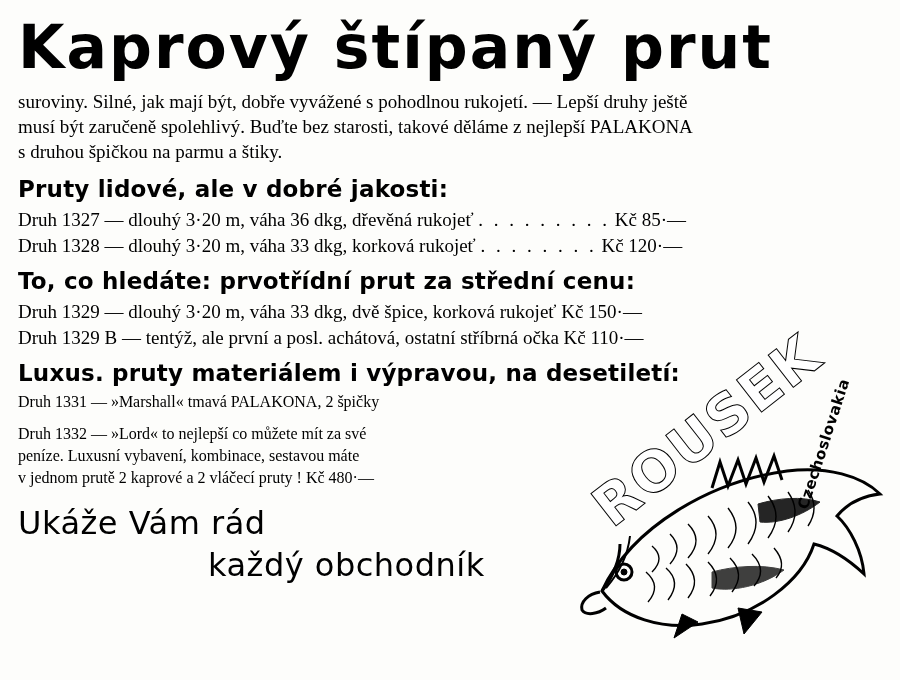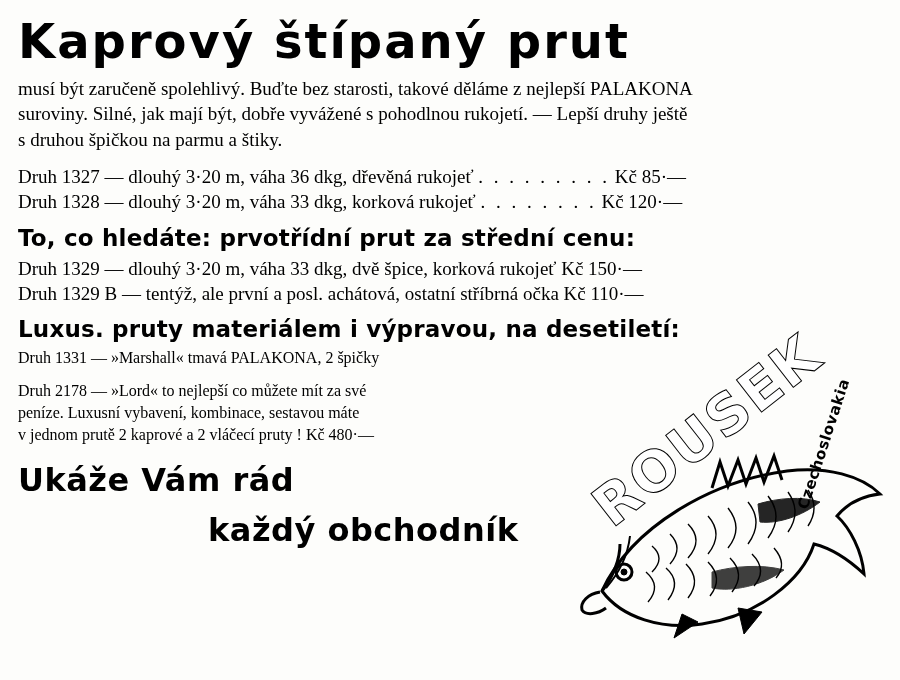--- a/index.html
+++ b/index.html
@@ -24,21 +24,21 @@
     box-sizing: border-box;
   }
   .content {
     position: relative;
     z-index: 2;
     padding: 12px 18px 0 18px;
   }
   .headline {
     font-family: "DejaVu Sans", sans-serif;
     font-weight: bold;
-    font-size: 48px;
+    font-size: 60px;
     letter-spacing: 2px;
     line-height: 1.05;
     margin: 4px 0 10px 0;
     white-space: nowrap;
   }
   .intro {
     font-family: "Liberation Serif", serif;
     font-size: 19px;
     line-height: 1.32;
     margin: 0 0 12px 0;
@@ -71,30 +71,30 @@
     font-size: 16px;
     line-height: 1.38;
     max-width: 620px;
   }
   .block .line {
     display: block;
     white-space: nowrap;
   }
   .closing {
     font-family: "DejaVu Sans", sans-serif;
-    font-weight: bold;
+    font-weight: normal;
     font-size: 32px;
     letter-spacing: 0.5px;
     margin-top: 14px;
     line-height: 1.25;
   }
   .closing .l2 {
     display: block;
     padding-left: 190px;
-    margin-top: 10px;
+    margin-top: 2px;
   }
   .logo {
     position: absolute;
     right: 8px;
     bottom: 4px;
     width: 330px;
     height: 300px;
     z-index: 1;
   }
   .rousek-word {
@@ -176,25 +176,26 @@
     </svg>
     <div class="rousek-word">ROUSEK</div>
     <div class="czech-word">Czechoslovakia</div>
   </div>
 
   <div class="content">
 
     <div class="headline">Kaprový štípaný prut</div>
 
     <div class="intro">
+      <span class="line">suroviny. Silné, jak mají být, dobře vyvážené s pohodlnou rukojetí. — Lepší druhy ještě</span>
       <span class="line">musí být zaručeně spolehlivý. Buďte bez starosti, takové děláme z nejlepší PALAKONA</span>
-      <span class="line">suroviny. Silné, jak mají být, dobře vyvážené s pohodlnou rukojetí. — Lepší druhy ještě</span>
       <span class="line">s druhou špičkou na parmu a štiky.</span>
     </div>
 
+    <div class="section-head">Pruty lidové, ale v dobré jakosti:</div>
     <p class="item">
       <span>Druh 1327 — dlouhý 3·20 m, váha 36 dkg, dřevěná rukojeť</span>
       <span class="dots">. . . . . . . . .</span>
       <span>Kč  85·—</span>
     </p>
     <p class="item">
       <span>Druh 1328 — dlouhý 3·20 m, váha 33 dkg, korková rukojeť</span>
       <span class="dots">. . . . . . . .</span>
       <span>Kč 120·—</span>
     </p>
@@ -207,21 +208,21 @@
     <p class="item">
       <span>Druh 1329 B — tentýž, ale první a posl. achátová, ostatní stříbrná očka</span>
       <span>Kč 110·—</span>
     </p>
 
     <div class="section-head">Luxus. pruty materiálem i výpravou, na desetiletí:</div>
     <div class="block">
       <span class="line">Druh 1331 — »Marshall« tmavá PALAKONA, 2 špičky</span>
     </div>
     <div class="block" style="margin-top:10px;">
-      <span class="line">Druh 2178 — »Lord« to nejlepší co můžete mít za své</span>
+      <span class="line">Druh 1332 — »Lord« to nejlepší co můžete mít za své</span>
       <span class="line">peníze. Luxusní vybavení, kombinace, sestavou máte</span>
       <span class="line">v jednom prutě 2 kaprové a 2 vláčecí pruty ! Kč 480·—</span>
     </div>
 
     <div class="closing">
       <span class="l1">Ukáže Vám rád</span>
       <span class="l2">každý obchodník</span>
     </div>
 
   </div>

